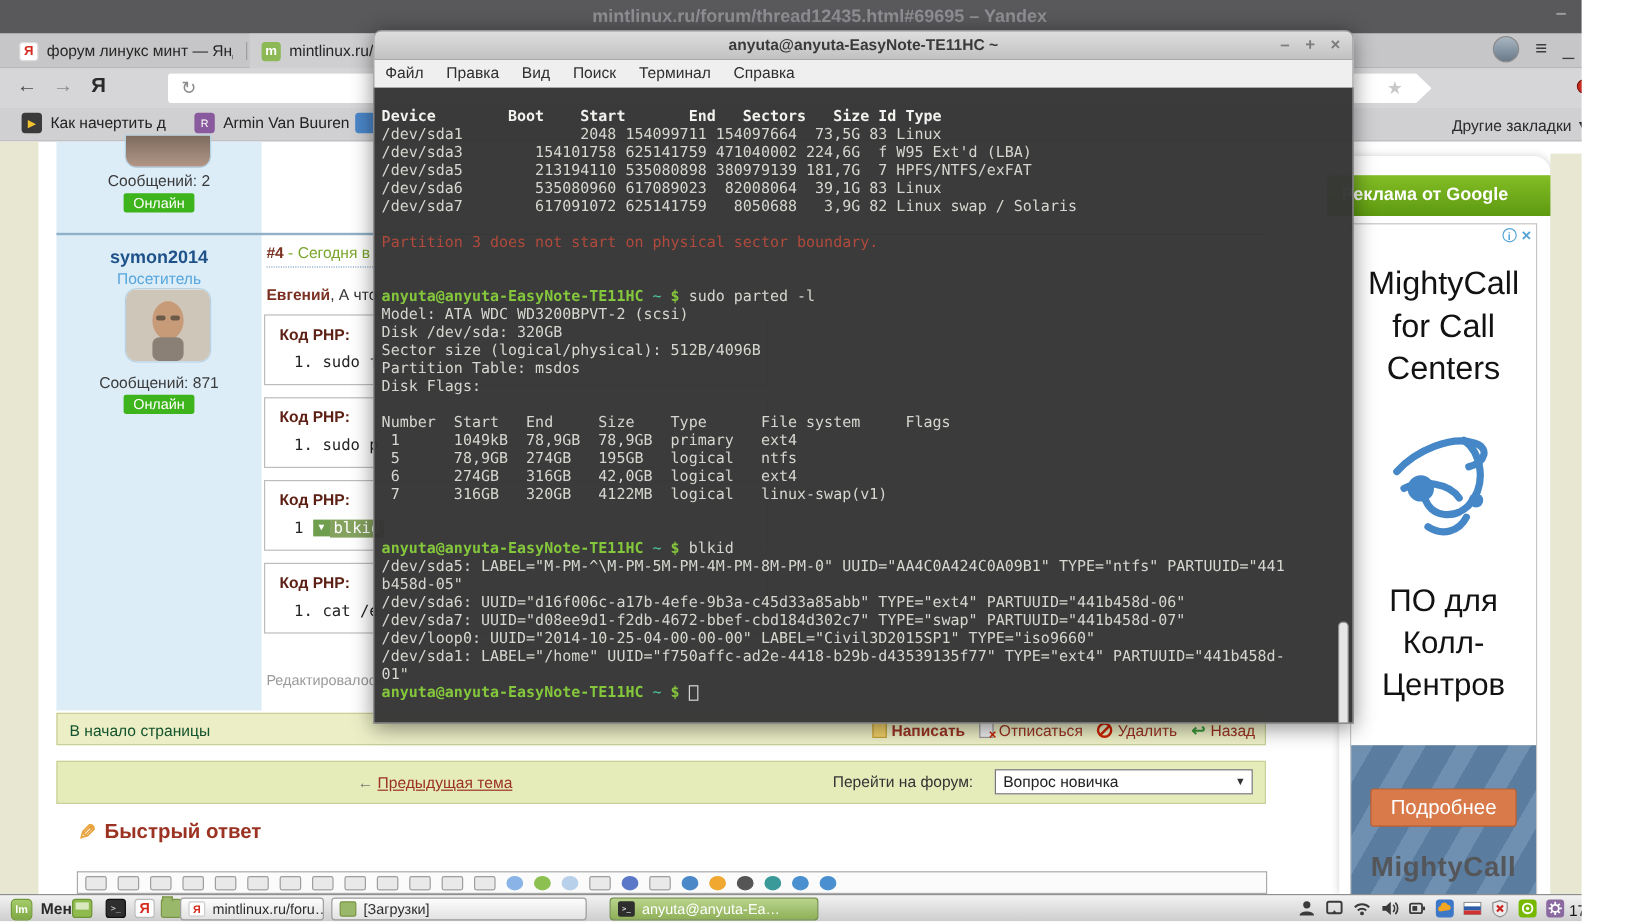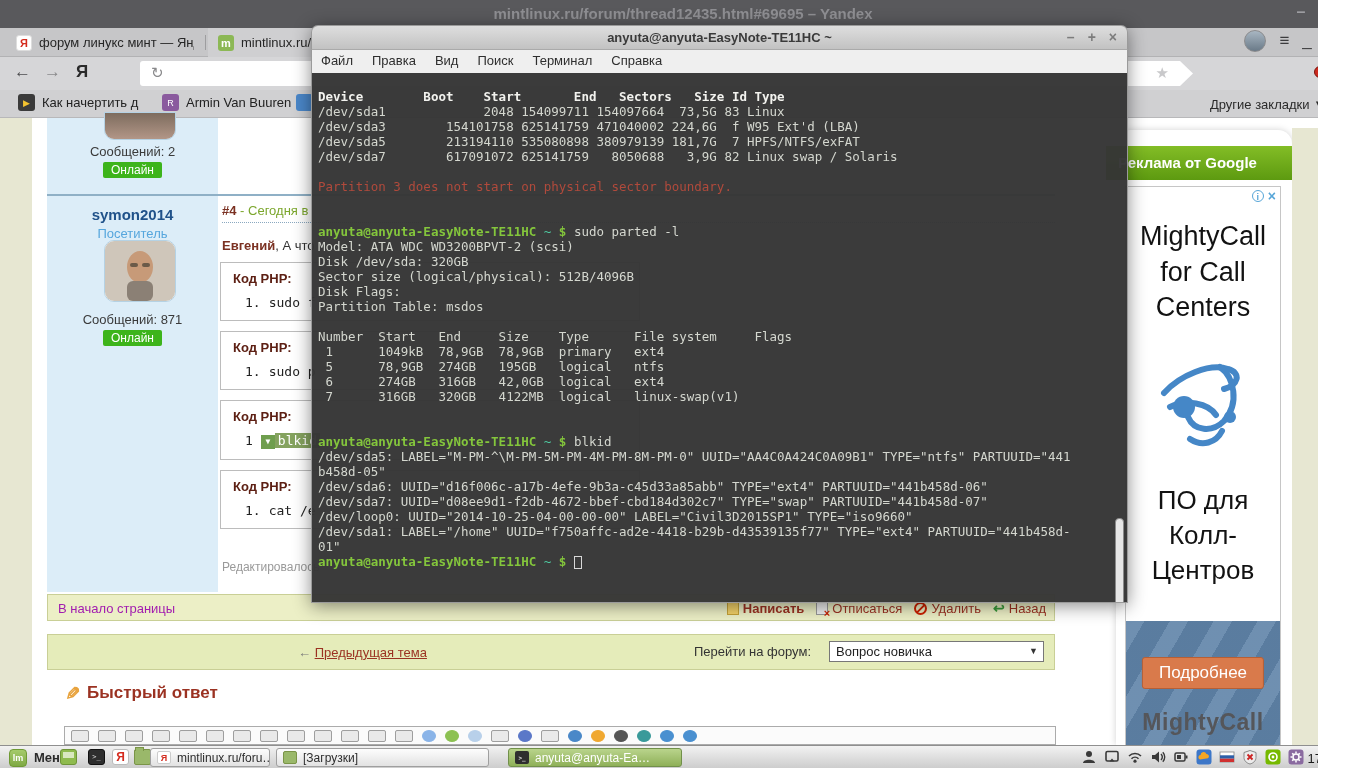--- a/index.html
+++ b/index.html
@@ -69,21 +69,21 @@
   .codebox .cb-label { font-size:13px; font-weight:bold; color:#5d2014; margin-bottom:9px; }
   .codebox .cb-line { font-family:"DejaVu Sans Mono", monospace; font-size:13px; color:#222; padding-left:12px; }
   .cb-num { margin-right:8px; }
   .sel-arrow { display:inline-block; width:14px; height:14px; background:#6f9e4e; color:#fff; font-size:8px; text-align:center; line-height:14px; vertical-align:middle; }
   .sel-code { background:#85a35f; color:#fff; padding:0 3px; }
   .edited { position:absolute; left:222px; top:442px; font-size:12px; color:#9a9a9a; }
 
   .fbar { position:absolute; left:47px; width:1008px; background:#ecefc6; border:1px solid #c9cf96; }
   .fbar1 { top:476px; height:27px; }
   .fbar2 { top:516px; height:36px; background:#e5ecba; }
-  .fbar1 .toplink { position:absolute; left:10px; top:6px; font-size:13px; color:#a21caf; }
+  .fbar1 .toplink { position:absolute; left:10px; top:6px; font-size:13px; color:#14532d; }
   .factions { position:absolute; right:8px; top:5px; display:flex; gap:12px; align-items:center; font-size:13px; color:#9b3222; }
   .fact { display:flex; gap:4px; align-items:center; }
   .fact.bold { font-weight:bold; }
   .ic-write { width:12px; height:14px; background:#f2d169; border:1px solid #c5a238; }
   .ic-unsub { width:12px; height:14px; background:#eee; border:1px solid #999; position:relative; }
   .ic-unsub:after { content:"×"; position:absolute; right:-3px; bottom:-5px; color:#cc2200; font-weight:bold; font-size:11px; }
   .ic-del { width:13px; height:13px; border:2px solid #cc2200; border-radius:50%; position:relative; }
   .ic-del:after { content:""; position:absolute; left:-1px; top:4px; width:11px; height:2px; background:#cc2200; transform:rotate(-45deg); }
   .ic-back { color:#3a9a3a; font-weight:bold; font-size:14px; }
   .prev-link { position:absolute; left:250px; top:10px; font-size:13px; color:#9b3222; }
@@ -406,31 +406,32 @@
         <span>Поиск</span>
         <span>Терминал</span>
         <span>Справка</span>
       </div>
     <div class="term-body">
       <div id="term-lines">
           <div class="tl tl-b">Device        Boot    Start       End   Sectors   Size Id Type</div>
           <div class="tl">/dev/sda1             2048 154099711 154097664  73,5G 83 Linux</div>
           <div class="tl">/dev/sda3        154101758 625141759 471040002 224,6G  f W95 Ext'd (LBA)</div>
           <div class="tl">/dev/sda5        213194110 535080898 380979139 181,7G  7 HPFS/NTFS/exFAT</div>
+          <div class="tl">/dev/sda6        535080960 617089023  82008064  39,1G 83 Linux</div>
           <div class="tl">/dev/sda7        617091072 625141759   8050688   3,9G 82 Linux swap / Solaris</div>
           <div class="tl">&nbsp;</div>
           <div class="tl tl-e">Partition 3 does not start on physical sector boundary.</div>
           <div class="tl">&nbsp;</div>
           <div class="tl">&nbsp;</div>
           <div class="tl"><span class="p-h">anyuta@anyuta-EasyNote-TE11HC</span><span class="p-p"> ~ </span><span class="p-h">$ </span><span>sudo parted -l</span></div>
           <div class="tl">Model: ATA WDC WD3200BPVT-2 (scsi)</div>
           <div class="tl">Disk /dev/sda: 320GB</div>
           <div class="tl">Sector size (logical/physical): 512B/4096B</div>
+          <div class="tl">Partition Table: msdos</div>
           <div class="tl">Disk Flags:</div>
-          <div class="tl">Partition Table: msdos</div>
           <div class="tl">&nbsp;</div>
           <div class="tl">Number  Start   End     Size    Type      File system     Flags</div>
           <div class="tl"> 1      1049kB  78,9GB  78,9GB  primary   ext4</div>
           <div class="tl"> 5      78,9GB  274GB   195GB   logical   ntfs</div>
           <div class="tl"> 6      274GB   316GB   42,0GB  logical   ext4</div>
           <div class="tl"> 7      316GB   320GB   4122MB  logical   linux-swap(v1)</div>
           <div class="tl">&nbsp;</div>
           <div class="tl">&nbsp;</div>
           <div class="tl"><span class="p-h">anyuta@anyuta-EasyNote-TE11HC</span><span class="p-p"> ~ </span><span class="p-h">$ </span><span>blkid</span></div>
           <div class="tl">/dev/sda5: LABEL="M-PM-^\M-PM-5M-PM-4M-PM-8M-PM-0" UUID="AA4C0A424C0A09B1" TYPE="ntfs" PARTUUID="441</div>

